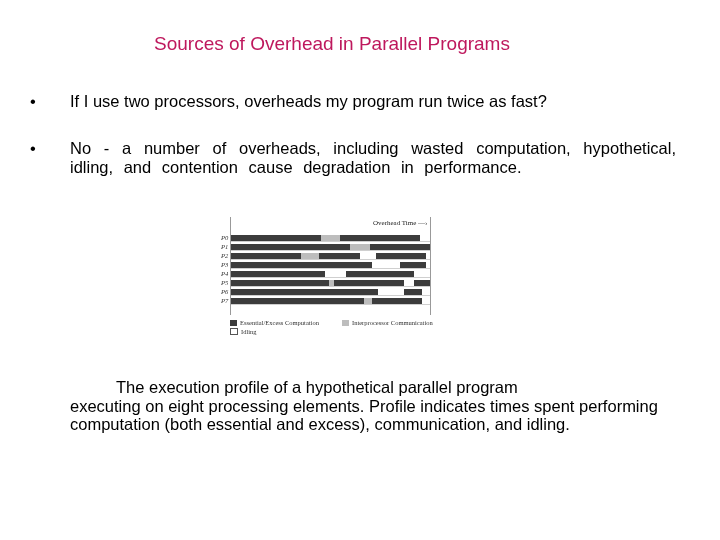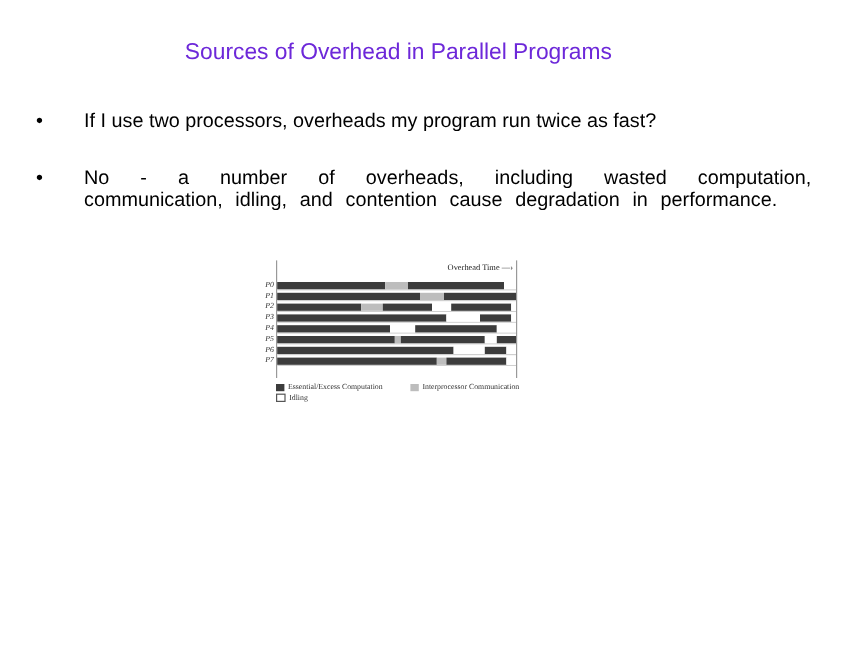--- a/index.html
+++ b/index.html
@@ -1,19 +1,19 @@
 <!DOCTYPE html>
 <html><head>
 <meta charset="utf-8">
 <style>
   html, body { margin:0; padding:0; }
   body { width:720px; height:540px; background:#ffffff; position:relative; overflow:hidden;
          font-family:"Liberation Sans", sans-serif; color:#000; }
   .title { position:absolute; left:0; width:664px; top:33px; text-align:center;
-           font-size:19px; color:#6d28d9; }
+           font-size:19px; color:#be185d; }
   .bullet { position:absolute; left:30px; font-size:16.5px; line-height:19px; }
   .bullet .dot { position:absolute; left:0; top:0; }
   .bullet .txt { position:absolute; left:40px; width:606px; text-align:justify; text-align-last:left; }
   #b1 { top:92px; }
   #b2 { top:139px; }
   #b2 .txt { word-spacing:6px; }
   .chart { position:absolute; left:218px; top:215px; width:216px; height:125px; }
   .axis-v { position:absolute; left:12px; top:2px; width:1px; height:98px; background:#999; }
   .axis-r { position:absolute; left:212px; top:2px; width:1px; height:98px; background:#999; }
   .exec-label { position:absolute; left:155px; top:4px; font-family:"Liberation Serif", serif; font-size:7px; color:#222; white-space:nowrap; }
@@ -37,21 +37,21 @@
 <body>
 
 <div class="title">Sources of Overhead in Parallel Programs</div>
 
 <div class="bullet" id="b1">
   <span class="dot">•</span>
   <span class="txt">If I use two processors, overheads my program run twice as fast?</span>
 </div>
 <div class="bullet" id="b2">
   <span class="dot">•</span>
-  <span class="txt">No - a number of overheads, including wasted computation, communication, idling, and contention cause degradation in performance.</span>
+  <span class="txt">No - a number of overheads, including wasted computation, hypothetical, idling, and contention cause degradation in performance.</span>
 </div>
 
 <div class="chart">
   <div class="axis-v"></div>
   <div class="axis-r"></div>
   <div class="exec-label"><span>Overhead Time</span> —›</div>
   <div id="rows">
       <div class="row" style="top: 19px;">
         <span class="plabel">P0</span>
         <div class="track">
@@ -137,13 +137,15 @@
       <span>Interprocessor Communication</span>
     </div>
     <div class="lg" style="left:0;top:9px;">
       <span class="sw idle"></span>
       <span>Idling</span>
     </div>
   </div>
 </div>
 
 <div class="caption">
+  <div class="l1">The execution profile of a hypothetical parallel program</div>
+  <div>executing on eight processing elements. Profile indicates times spent performing computation (both essential and excess), communication, and idling.</div>
 </div>
 
 </body></html>

